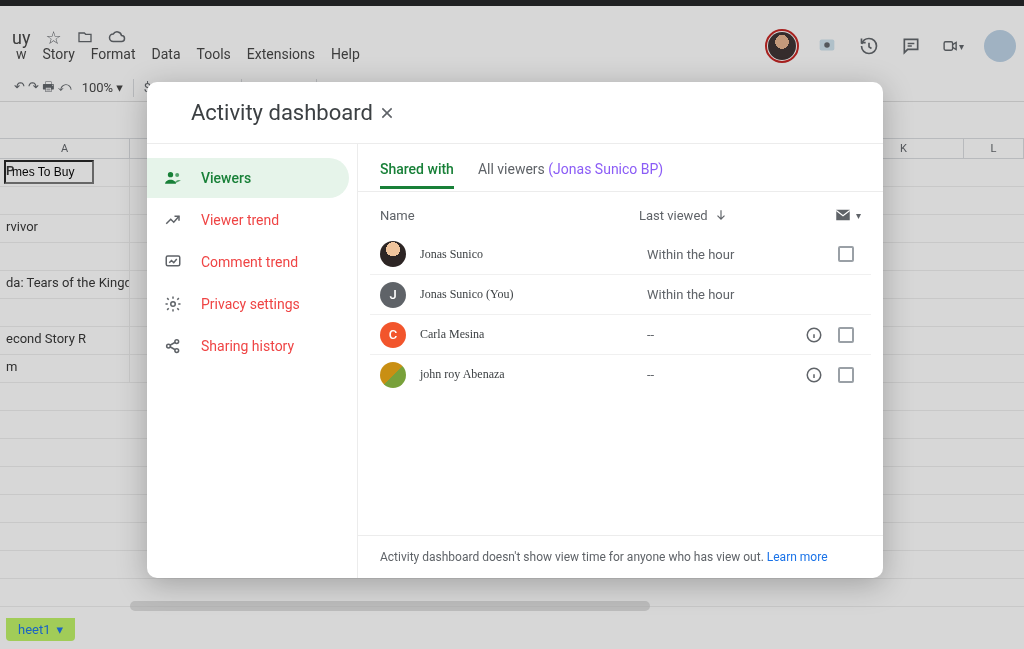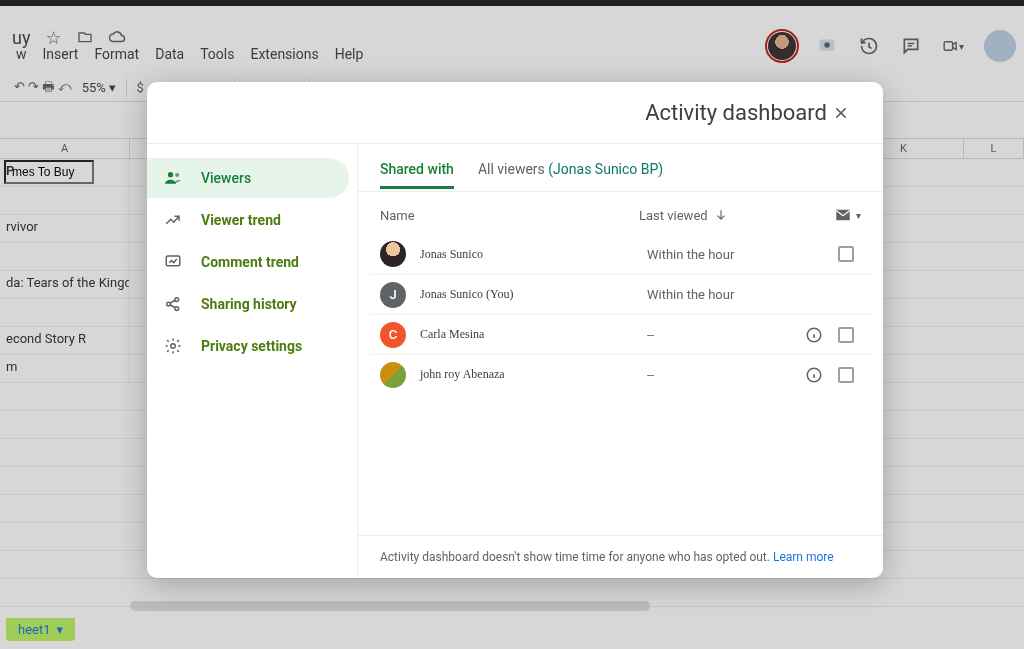--- a/index.html
+++ b/index.html
@@ -47,39 +47,39 @@
 
   
   .scrim { position: absolute; inset: 0; background: rgba(32,33,36,0.18); }
 
   
   .dialog {
     position: absolute; top: 82px; left: 147px; width: 736px; height: 496px;
     background: #fff; border-radius: 10px; box-shadow: 0 6px 30px rgba(0,0,0,.25);
     display: flex; flex-direction: column; overflow: hidden;
   }
-  .dialog-head { height: 62px; display: flex; align-items: center; justify-content: flex-end; padding: 0 28px 0 44px; border-bottom: 1px solid #ececec; }
+  .dialog-head { height: 62px; display: flex; align-items: center; justify-content: flex-start; padding: 0 28px 0 44px; border-bottom: 1px solid #ececec; }
   .dialog-title { font-size: 22px; color: #3c4043; font-weight: 400; }
   .close-btn { width: 28px; height: 28px; color: #5f6368; display: flex; align-items: center; justify-content: center; font-size: 22px; cursor: pointer; }
 
   .dialog-body { flex: 1; display: flex; min-height: 0; }
   .dlg-side { width: 211px; border-right: 1px solid #ececec; padding: 14px 0; }
   .dlg-side .sbitem {
     height: 40px; margin: 0 8px 2px 0; padding: 0 16px; display: flex; align-items: center; gap: 18px;
-    border-radius: 0 20px 20px 0; color: #4d7c0f; cursor: pointer; font-size: 14px; font-weight: bold;
+    border-radius: 0 20px 20px 0; color: #ef4444; cursor: pointer; font-size: 14px;
   }
   .dlg-side .sbitem.active { background: #e6f4ea; color: #188038; font-weight: 500; }
   .dlg-side .sbitem.active .ic { color: #188038; }
   .dlg-side .ic { width: 20px; height: 20px; display: inline-flex; align-items: center; justify-content: center; color: #5f6368; }
 
   .dlg-main { flex: 1; display: flex; flex-direction: column; min-width: 0; }
   .dlg-tabs { height: 48px; display: flex; align-items: center; gap: 24px; padding: 0 22px; border-bottom: 1px solid #ececec; font-size: 14px; }
   .dlg-tab { color: #5f6368; padding: 14px 0 12px; cursor: pointer; }
   .dlg-tab.active { color: #188038; font-weight: 500; border-bottom: 3px solid #188038; padding-bottom: 9px; }
-  .dlg-tab .sub { color: #0f766e; font-weight: 400; }
+  .dlg-tab .sub { color: #8b5cf6; font-weight: 400; }
 
   .list-head { display: flex; align-items: center; padding: 14px 22px 10px; color: #5f6368; font-size: 13px; }
   .col-name { flex: 1; }
   .col-last { width: 170px; display: flex; align-items: center; gap: 6px; }
   .col-mail { width: 52px; display: flex; align-items: center; justify-content: flex-end; gap: 4px; }
 
   .rows { padding: 0 12px; }
   .vrow { display: flex; align-items: center; height: 40px; padding: 0 10px; border-top: 1px solid #f0f0f0; }
   .vrow:first-child { border-top: 0; }
   .vrow .ava { width: 26px; height: 26px; border-radius: 50%; margin-right: 14px; display: flex; align-items: center; justify-content: center; color: #fff; font-size: 13px; font-weight: 500; }
@@ -116,21 +116,21 @@
     </span>
     <span class="chip-icon">
       <svg width="18" height="18" viewBox="0 0 24 24" fill="none" stroke="#5f6368" stroke-width="2">
           <path d="M7 18a5 5 0 010-10 6 6 0 0111 2 4 4 0 010 8H7z"></path>
         </svg>
     </span>
   </div>
 
   <div class="menubar">
     <span class="menu-item">w</span>
-    <span class="menu-item">Insert</span>
+    <span class="menu-item">Story</span>
     <span class="menu-item">Format</span>
     <span class="menu-item">Data</span>
     <span class="menu-item">Tools</span>
     <span class="menu-item">Extensions</span>
     <span class="menu-item">Help</span>
   </div>
 
   <div class="right-icons">
     <div class="avatar-img"></div>
     <div class="ri">
@@ -157,21 +157,21 @@
           <rect x="3" y="6" width="12" height="12" rx="2"></rect>
           <path d="M15 10l5-3v10l-5-3"></path>
         </svg>
       <span style="font-size:10px;">▾</span>
     </div>
     <div class="account-bubble"></div>
   </div>
 
   <div class="toolbar">
     <span class="tool">↶ ↷ 🖶 ⤺</span>
-    <span class="zoom"><span>55%</span> ▾</span>
+    <span class="zoom"><span>100%</span> ▾</span>
     <span class="sep"></span>
     <span class="tool">$</span>
     <span class="tool">% .0 .00 123</span>
     <span class="sep"></span>
     <span>Defaul</span> ▾
     <span class="sep"></span>
     − <span>10</span> +
   </div>
 
   <input class="name-box" value="mes To Buy" style="">
@@ -272,37 +272,37 @@
               <rect x="3" y="4" width="18" height="13" rx="2"></rect>
               <path d="M7 13l3-3 3 3 4-5"></path>
             </svg>
         </span>
         <span>Comment trend</span>
       </div>
 
       <div class="sbitem">
         <span class="ic">
           <svg width="18" height="18" viewBox="0 0 24 24" fill="none" stroke="#5f6368" stroke-width="2">
+              <circle cx="12" cy="12" r="3"></circle>
+              <path d="M12 2v3M12 19v3M4.2 4.2l2.1 2.1M17.7 17.7l2.1 2.1M2 12h3M19 12h3M4.2 19.8l2.1-2.1M17.7 6.3l2.1-2.1"></path>
+            </svg>
+        </span>
+        <span>Privacy settings</span>
+      </div>
+
+      <div class="sbitem">
+        <span class="ic">
+          <svg width="18" height="18" viewBox="0 0 24 24" fill="none" stroke="#5f6368" stroke-width="2">
               <circle cx="6" cy="12" r="2.5"></circle>
               <circle cx="17" cy="6" r="2.5"></circle>
               <circle cx="17" cy="18" r="2.5"></circle>
               <path d="M8 11l7-4M8 13l7 4"></path>
             </svg>
         </span>
         <span>Sharing history</span>
-      </div>
-
-      <div class="sbitem">
-        <span class="ic">
-          <svg width="18" height="18" viewBox="0 0 24 24" fill="none" stroke="#5f6368" stroke-width="2">
-              <circle cx="12" cy="12" r="3"></circle>
-              <path d="M12 2v3M12 19v3M4.2 4.2l2.1 2.1M17.7 17.7l2.1 2.1M2 12h3M19 12h3M4.2 19.8l2.1-2.1M17.7 6.3l2.1-2.1"></path>
-            </svg>
-        </span>
-        <span>Privacy settings</span>
       </div>
     </div>
 
     <div class="dlg-main">
 
       <div class="dlg-tabs">
         <div class="dlg-tab active">Shared with</div>
         <div class="dlg-tab">
           <span>All viewers</span>
           <span class="sub">(Jonas Sunico BP)</span>
@@ -371,17 +371,17 @@
             </div>
             <div class="vchk">
               <div class="chkbox"></div>
             </div>
           </div>
         </div>
 
       <div style="flex:1"></div>
 
       <div class="dlg-foot">
-        <span>Activity dashboard doesn't show time time for anyone who has opted out. </span><a>Learn more</a>
+        <span>Activity dashboard doesn't show view time for anyone who has view out. </span><a>Learn more</a>
       </div>
     </div>
   </div>
 </div>
 
 </body></html>

